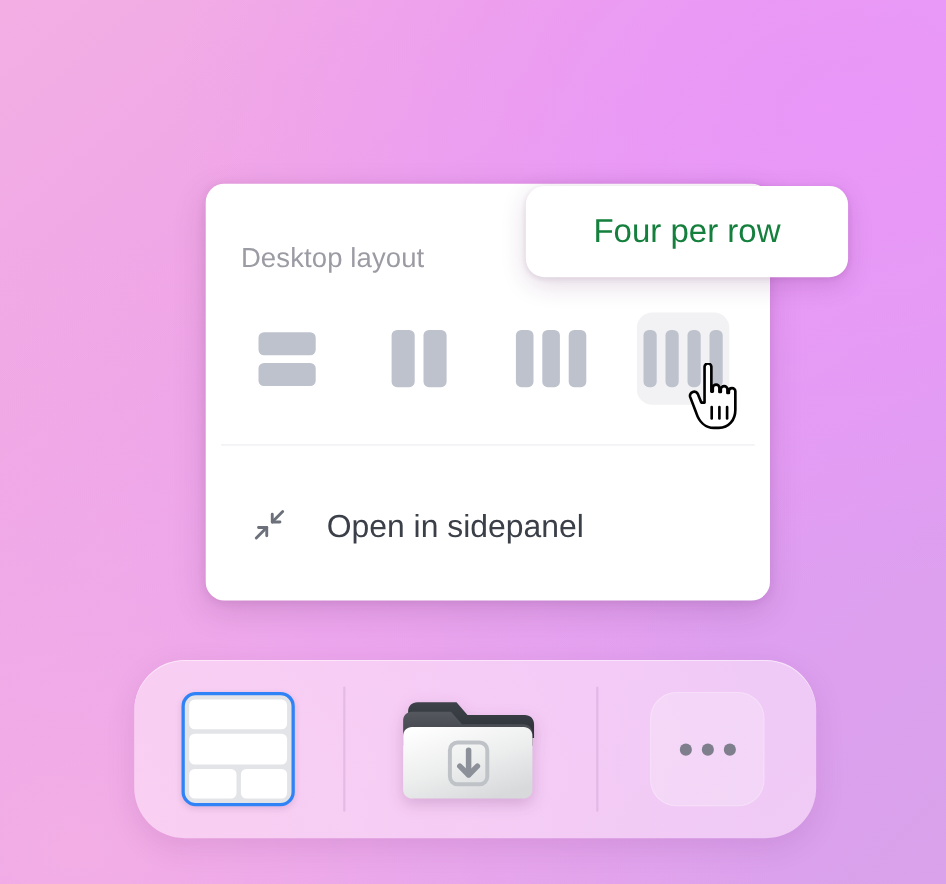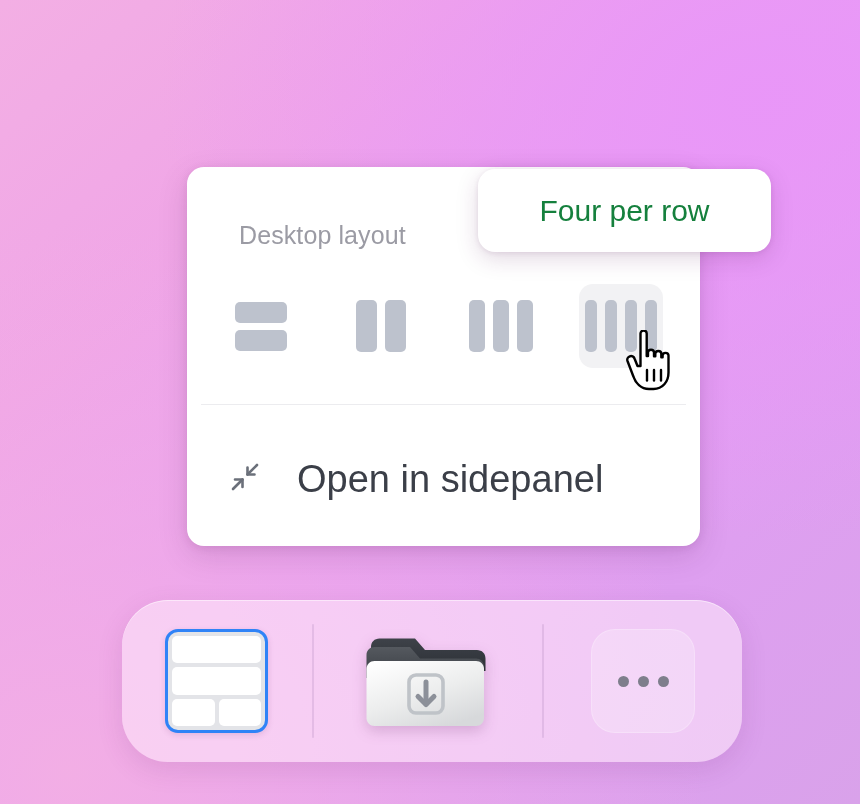--- a/index.html
+++ b/index.html
@@ -26,21 +26,21 @@
     top: 167px;
     width: 513px;
     height: 379px;
     background: #ffffff;
     border-radius: 17px;
     box-shadow: 0 10px 30px rgba(90,30,90,0.16), 0 2px 8px rgba(90,30,90,0.10);
   }
 
   .panel-label {
     position: absolute;
-    left: 52px;
+    left: 32px;
     top: 54px;
     font-size: 25px;
     color: #9b9ba4;
     letter-spacing: 0.1px;
     white-space: nowrap;
     text-align: right;
   }
 
   .layout-row {
     position: absolute;
@@ -104,21 +104,21 @@
 
   .collapse-icon {
     width: 46px;
     height: 46px;
     flex: 0 0 46px;
     display: block;
   }
 
   .sidepanel-text {
     margin-left: 25px;
-    font-size: 38px;
+    font-size: 29px;
     color: #3b3f48;
     white-space: nowrap;
   }
 
   
   .tooltip {
     position: absolute;
     left: 478px;
     top: 169px;
     width: 293px;

